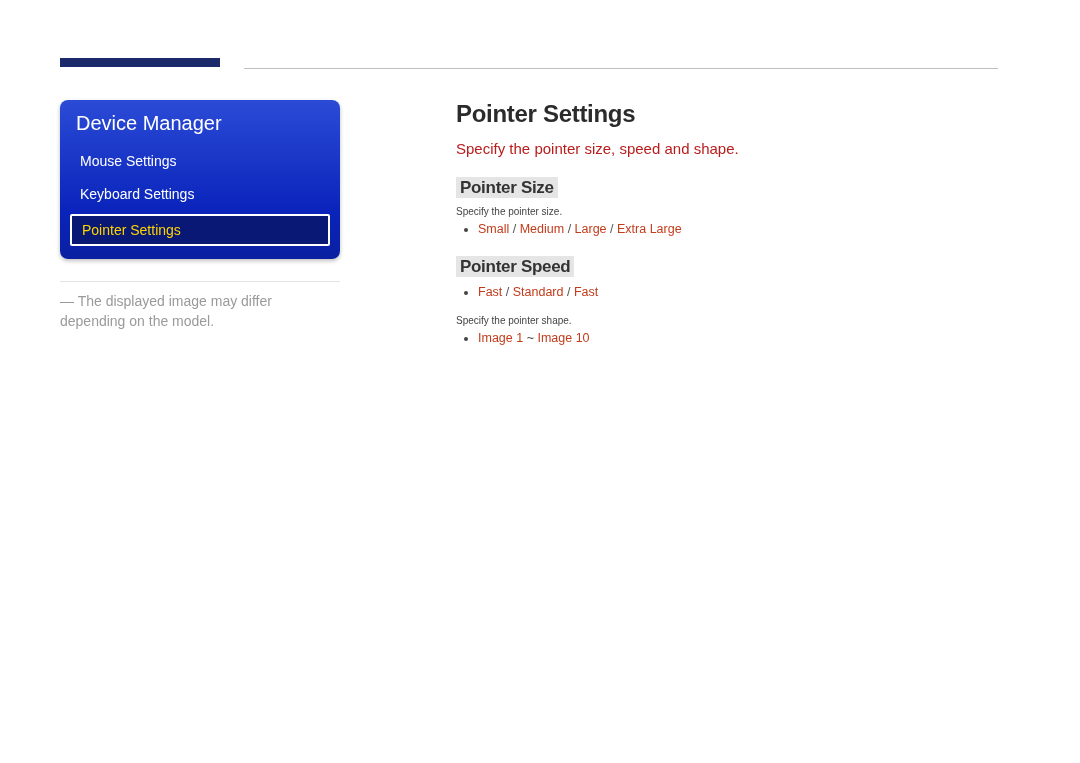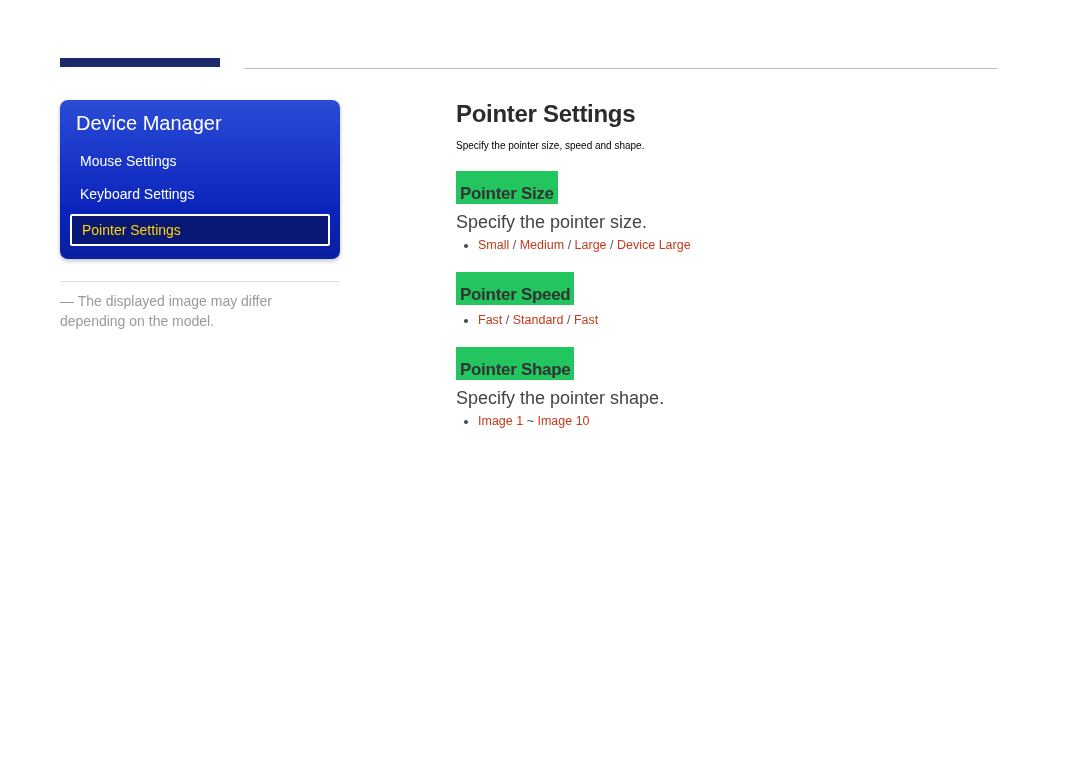--- a/index.html
+++ b/index.html
@@ -89,36 +89,36 @@
   }
 
   .h1 {
     font-size: 24px;
     font-weight: 700;
     color: #2b2b2b;
     margin: 0 0 12px 0;
     letter-spacing: -0.3px;
   }
   .desc {
-    font-size: 10px;
-    color: #000000;
+    font-size: 15px;
+    color: #b91c1c;
     margin: 0 0 16px 0;
   }
   .h2 {
     display: inline-block;
     font-size: 17px;
     font-weight: 700;
     color: #333;
-    background: #22c55e;
-    padding: 13px 4px 0 4px;
+    background: #e5e5e5;
+    padding: 1px 4px 0 4px;
     margin: 4px 0 8px 0;
     letter-spacing: -0.3px;
   }
   .sub-desc {
-    font-size: 18px;
+    font-size: 10px;
     color: #444;
     margin: 0 0 5px 0;
   }
   ul.opts {
     margin: 0 0 16px 0;
     padding: 0 0 0 22px;
   }
   ul.opts li {
     font-size: 12.5px;
     color: #444;
@@ -149,32 +149,31 @@
     </div>
 
     <div class="right-col">
       <div class="h1">Pointer Settings</div>
       <div class="desc">Specify the pointer size, speed and shape.</div>
 
       <div><span class="h2">Pointer Size</span></div>
       <div class="sub-desc">Specify the pointer size.</div>
       <ul class="opts">
           <li>
-        <span class="opt">Small</span><span class="sep"> / </span><span class="opt">Medium</span><span class="sep"> / </span><span class="opt">Large</span><span class="sep"> / </span><span class="opt">Device Large</span>
+        <span class="opt">Small</span><span class="sep"> / </span><span class="opt">Medium</span><span class="sep"> / </span><span class="opt">Large</span><span class="sep"> / </span><span class="opt">Extra Large</span>
       </li>
         </ul>
 
       <div><span class="h2">Pointer Speed</span></div>
       <ul class="opts">
           <li>
         <span class="opt">Fast</span><span class="sep"> / </span><span class="opt">Standard</span><span class="sep"> / </span><span class="opt">Fast</span>
       </li>
         </ul>
 
-      <div><span class="h2">Pointer Shape</span></div>
       <div class="sub-desc">Specify the pointer shape.</div>
       <ul class="opts">
           <li>
         <span class="opt">Image 1</span>
         <span class="tilde"> ~ </span>
         <span class="opt">Image 10</span>
       </li>
         </ul>
     </div>
   </div>

